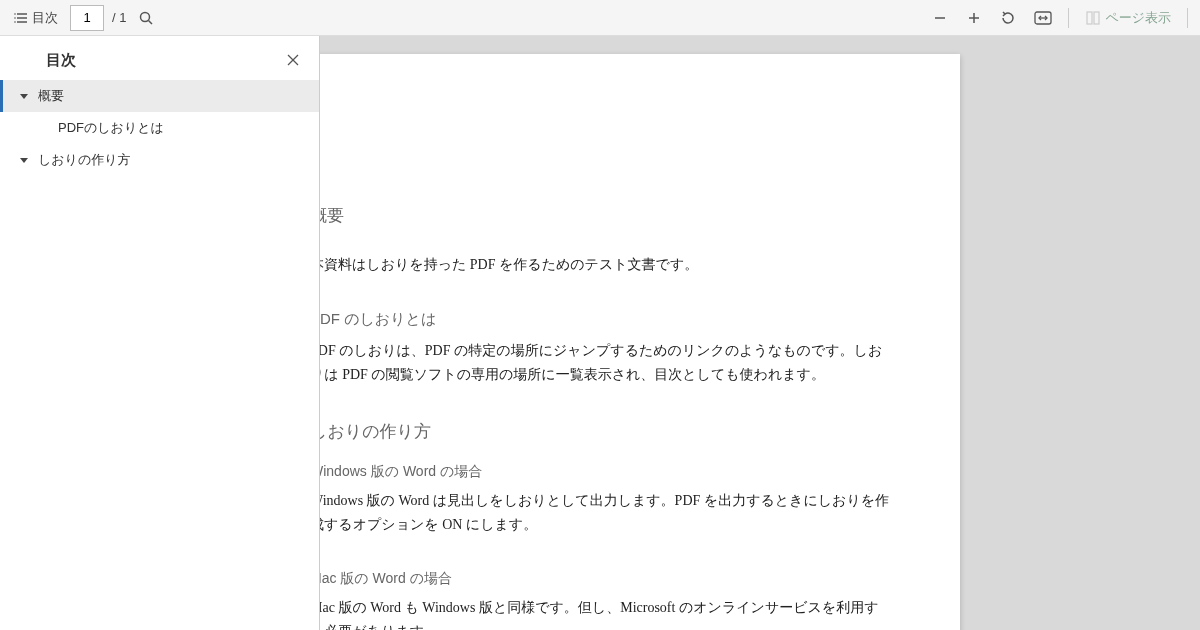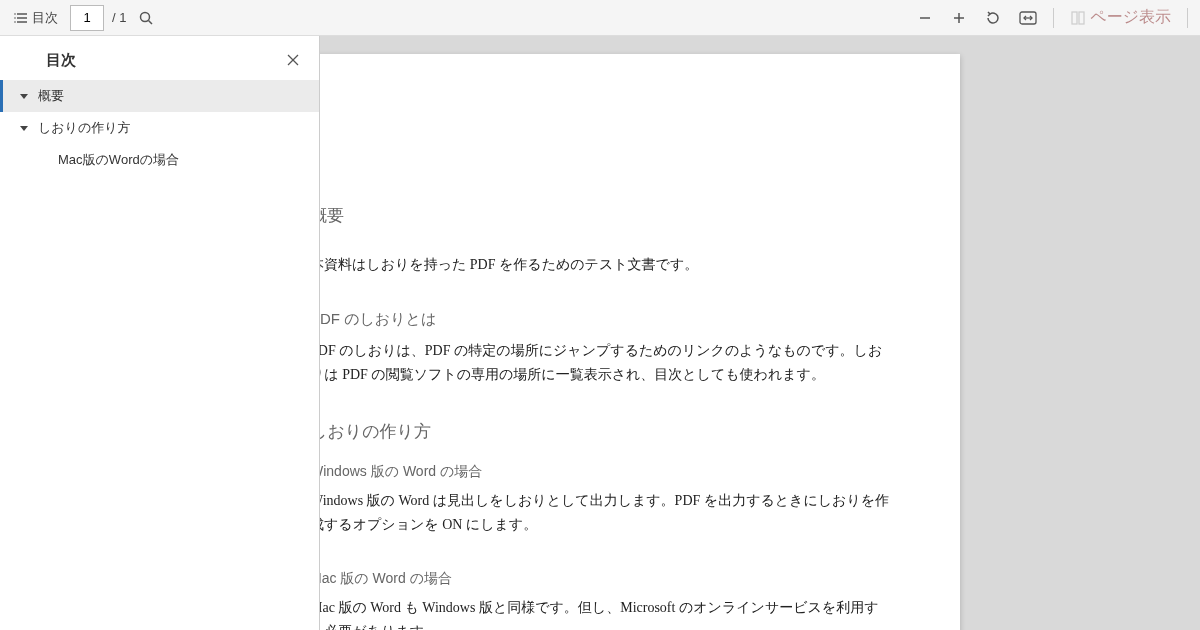--- a/index.html
+++ b/index.html
@@ -47,22 +47,22 @@
   .page-total {
     font-size: 13px;
     color: #444;
     margin-left: 2px;
   }
   .spacer { flex: 1; }
   .divider {
     width: 1px; height: 20px; background: #ccc; margin: 0 4px;
   }
   .page-view-label {
-    font-size: 16px;
-    color: #7f1d1d;
+    font-size: 13px;
+    color: #14532d;
     margin-left: 4px;
   }
 
   .main {
     display: flex;
     height: calc(630px - 36px);
   }
 
   .sidebar {
     width: 320px;
@@ -240,26 +240,26 @@
             <line x1="2" y1="2" x2="12" y2="12"></line>
             <line x1="12" y1="2" x2="2" y2="12"></line>
           </svg>
       </span>
     </div>
     <div class="toc-list">
       <div class="toc-item level-0 selected">
         <span class="tri"></span>
         <span>概要</span>
       </div>
+      <div class="toc-item level-1">
+        <span>PDFのしおりとは</span>
+      </div>
       <div class="toc-item level-0">
         <span class="tri"></span>
         <span>しおりの作り方</span>
-      </div>
-      <div class="toc-item level-1">
-        <span>Mac版のWordの場合</span>
       </div>
     </div>
   </div>
 
   <div class="content-area">
     <div class="page">
       <div class="doc-block">
         <div class="doc-h1">概要</div>
         <div class="doc-p">本資料はしおりを持った PDF を作るためのテスト文書です。</div>
       </div>

